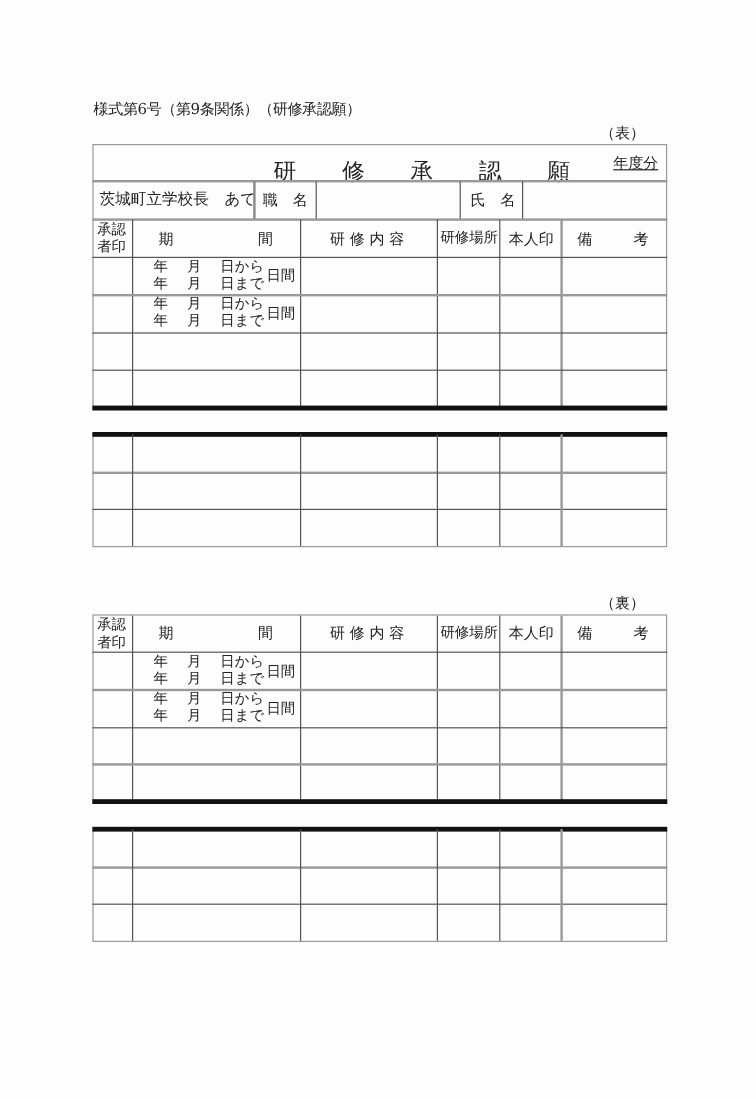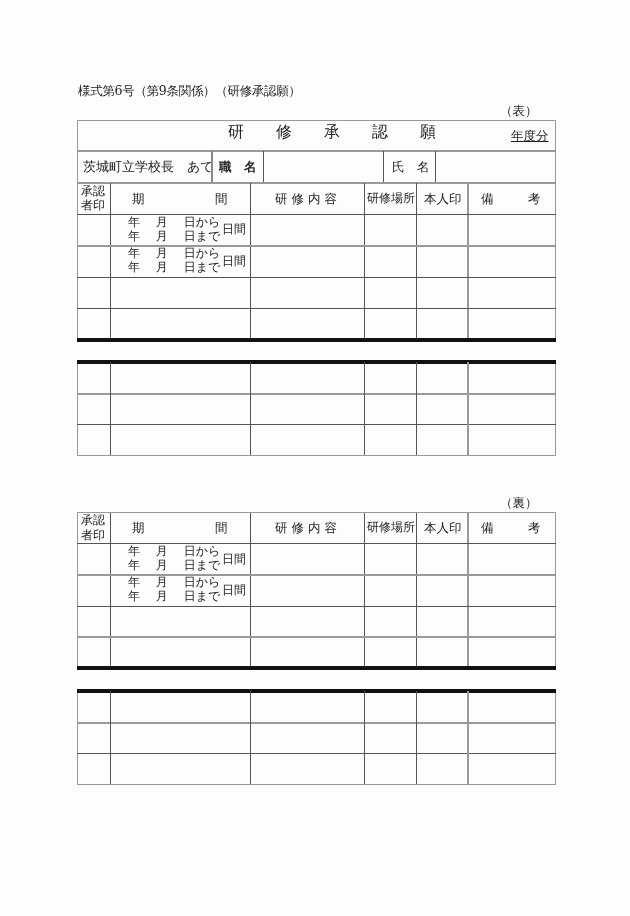--- a/index.html
+++ b/index.html
@@ -20,27 +20,27 @@
 <body>
 
 <div class="abs caption">様式第6号（第9条関係）（研修承認願）</div>
 
 <div class="abs side-label" style="left:500px; top:103px;">（表）</div>
 
 <div>
 
   <div class="box" style="left:77px; top:120px; width:479px; height:222px;"></div>
 
-  <div class="t" style="left:228px; top:124px; font-size:16px;">研　　修　　承　　認　　願</div>
+  <div class="t" style="left:228px; top:136px; font-size:19px;">研　　修　　承　　認　　願</div>
   <div class="t" style="left:511px; top:128px;text-decoration:underline;">年度分</div>
   <div class="hline gray" style="left:77px; top:150px; width:479px; height:2px;"></div>
 
   <div class="t" style="left:83px; top:159px; font-size:13px;">茨城町立学校長　あて</div>
   <div class="vline" style="left:211px; top:151px; height:32px; width:2px; background:#888;"></div>
-  <div class="t" style="left:219px; top:159px;font-weight:bold;">職　名</div>
+  <div class="t" style="left:219px; top:159px;">職　名</div>
   <div class="vline" style="left:263px; top:151px; height:32px;"></div>
   <div class="abs" style="left:265px; top:153px; width:116px; height:28px;"></div>
   <div class="vline" style="left:383px; top:151px; height:32px;"></div>
   <div class="t" style="left:392px; top:159px;">氏　名</div>
   <div class="vline" style="left:435px; top:151px; height:32px;"></div>
   <div class="abs" style="left:437px; top:153px; width:116px; height:28px;"></div>
   <div class="hline gray" style="left:77px; top:182px; width:479px; height:2px;"></div>
 
   <div class="t small" style="left:81px; top:184px; line-height:14px;">承認</div>
   <div class="t small" style="left:81px; top:198px; line-height:14px;">者印</div>

